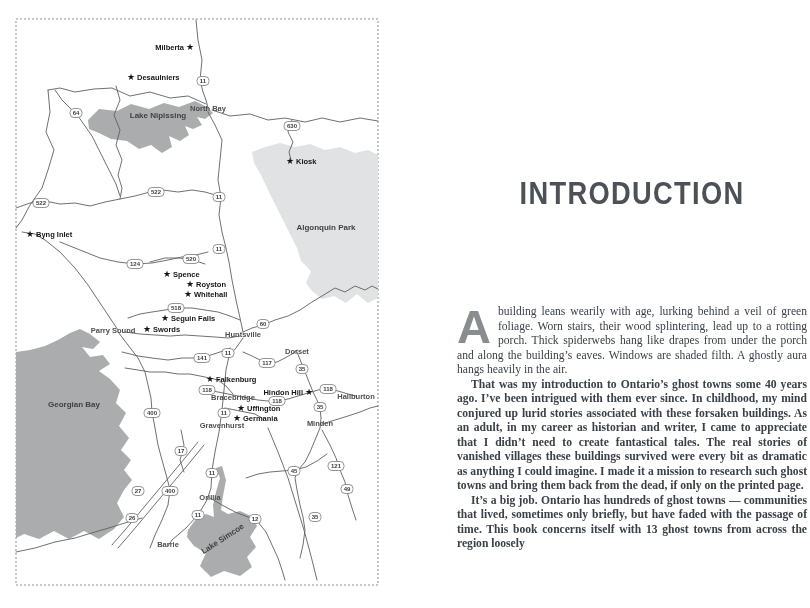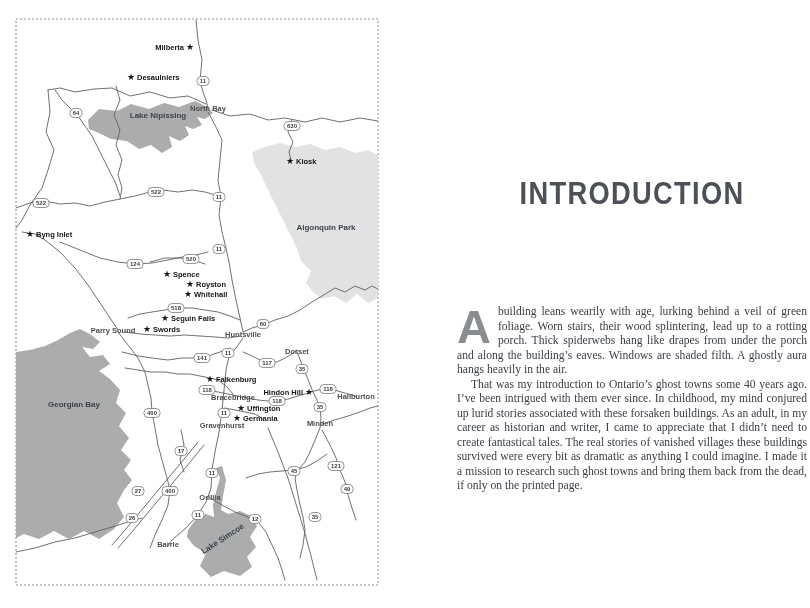--- a/index.html
+++ b/index.html
@@ -8,21 +8,21 @@
   
   #map-wrap{position:absolute;left:0;top:0;width:430px;height:608px;}
   
   #right-page{position:absolute;left:457px;top:176px;width:350px;}
   #intro-heading{font-family:"Liberation Sans",sans-serif;font-weight:700;
     font-size:31px;letter-spacing:1.5px;color:#4b5157;text-align:center;
     transform:scaleX(0.88);transform-origin:center;white-space:nowrap;margin:0;}
   #body-text{margin-top:93px;font-family:"Liberation Serif",serif;font-size:11.6px;
     line-height:14.5px;color:#3a4048;text-align:justify;}
   #body-text p{margin:0;}
-  #body-text p.indent{text-indent:14px;}
+  #body-text p.indent{text-indent:14px;font-weight:bold;}
   .dropcap{float:left;font-family:"Liberation Sans",sans-serif;font-weight:700;
     font-size:47px;line-height:40px;color:#8a8d90;margin:2px 7px 0 0;}
 </style>
 </head>
 <body>
 
 <div id="page">
 
   <div id="map-wrap">
     <svg id="map-svg" width="430" height="608" viewBox="0 0 430 608">
@@ -168,16 +168,17 @@
         <text x="237" y="421" fill="#141414" font-size="9" text-anchor="middle" font-family="&quot;DejaVu Sans&quot;,sans-serif">★</text>
         <text x="243" y="420.5" fill="#141414" font-size="7.5" font-weight="700" text-anchor="start" font-family="&quot;Liberation Sans&quot;,sans-serif">Germania</text>
       </svg>
   </div>
 
   <div id="right-page">
     <h1 id="intro-heading">INTRODUCTION</h1>
     <div id="body-text">
       <p><span class="dropcap">A</span><span>building leans wearily with age, lurking behind a veil of green foliage. Worn stairs, their wood splintering, lead up to a rotting porch. Thick spiderwebs hang like drapes from under the porch and along the building’s eaves. Windows are shaded filth. A ghostly aura hangs heavily in the air.</span></p>
       <p class="indent">That was my introduction to Ontario’s ghost towns some 40 years ago. I’ve been intrigued with them ever since. In childhood, my mind conjured up lurid stories associated with these forsaken buildings. As an adult, in my career as historian and writer, I came to appreciate that I didn’t need to create fantastical tales. The real stories of vanished villages these buildings survived were every bit as dramatic as anything I could imagine. I made it a mission to research such ghost towns and bring them back from the dead, if only on the printed page.</p>
+      <p class="indent">It’s a big job. Ontario has hundreds of ghost towns — communities that lived, sometimes only briefly, but have faded with the passage of time. This book concerns itself with 13 ghost towns from across the region loosely</p>
     </div>
   </div>
 
 </div>
 
 </body></html>

